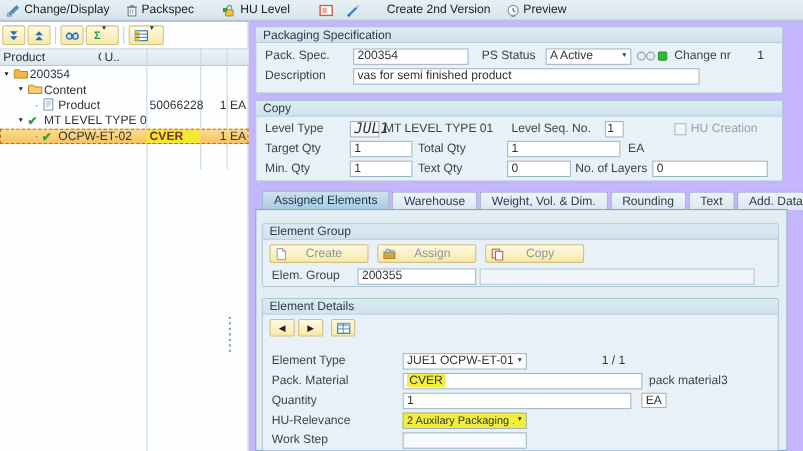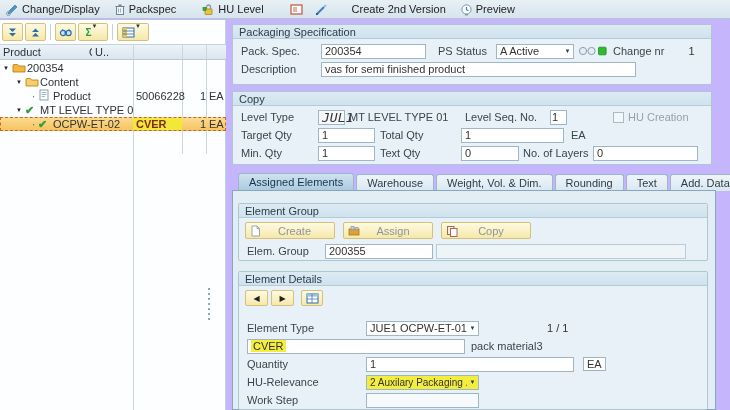--- a/index.html
+++ b/index.html
@@ -432,20 +432,21 @@
       </div>
       <div class="frow" style="margin-top:14px;">
         <span class="lbl det-lbl">Element Type</span>
         <span class="ddl" style="width:113px">
           <span class="dtext">JUE1 OCPW-ET-01</span>
           <span class="ddl-arrow"></span>
         </span>
         <span class="pager">1   /   1</span>
       </div>
       <div class="frow">
+        <span class="lbl det-lbl">Pack. Material</span>
         <span class="inp" style="width:218px;display:inline-flex;align-items:center">
           <span class="hl">CVER</span>
         </span>
         <span class="lbl" style="margin-left:6px">pack material3</span>
       </div>
       <div class="frow">
         <span class="lbl det-lbl">Quantity</span>
         <input class="inp" style="width: 208px;" value="1">
         <span class="unitbox" style="margin-left:9px">EA</span>
       </div>

